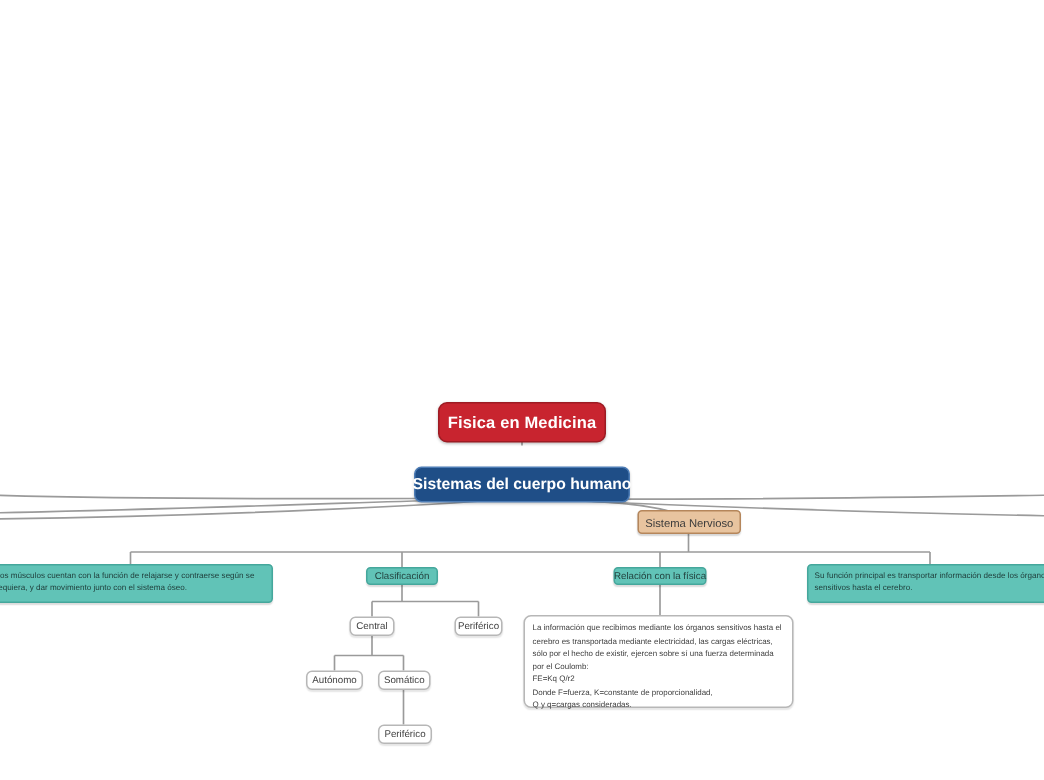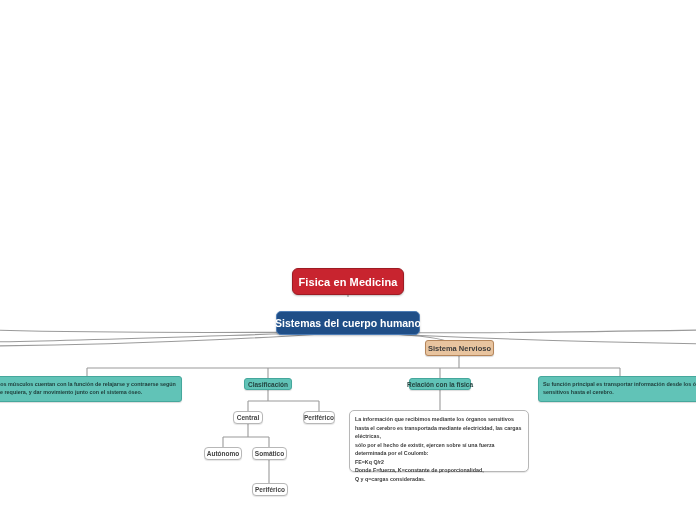--- a/index.html
+++ b/index.html
@@ -26,21 +26,20 @@
     pointer-events: none;
   }
   .node {
     position: absolute;
     box-sizing: border-box;
     display: flex;
     align-items: center;
     justify-content: center;
     text-align: center;
     white-space: nowrap;
-    font-weight: bold;
   }
 
   
   .node-root {
     left: 292px;
     top: 248px;
     width: 112px;
     height: 27px;
     background: #c8242f;
     border: 1px solid #9d1b23;

